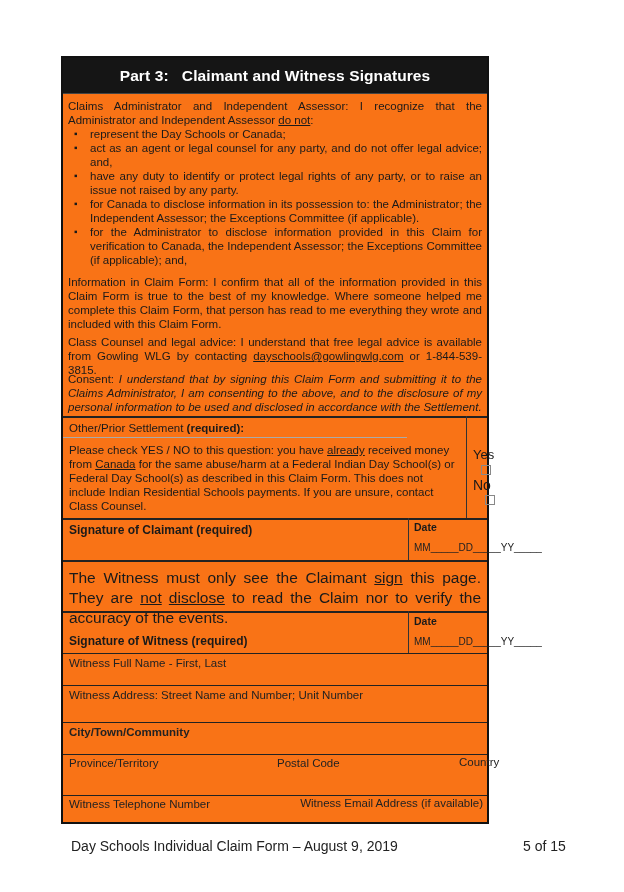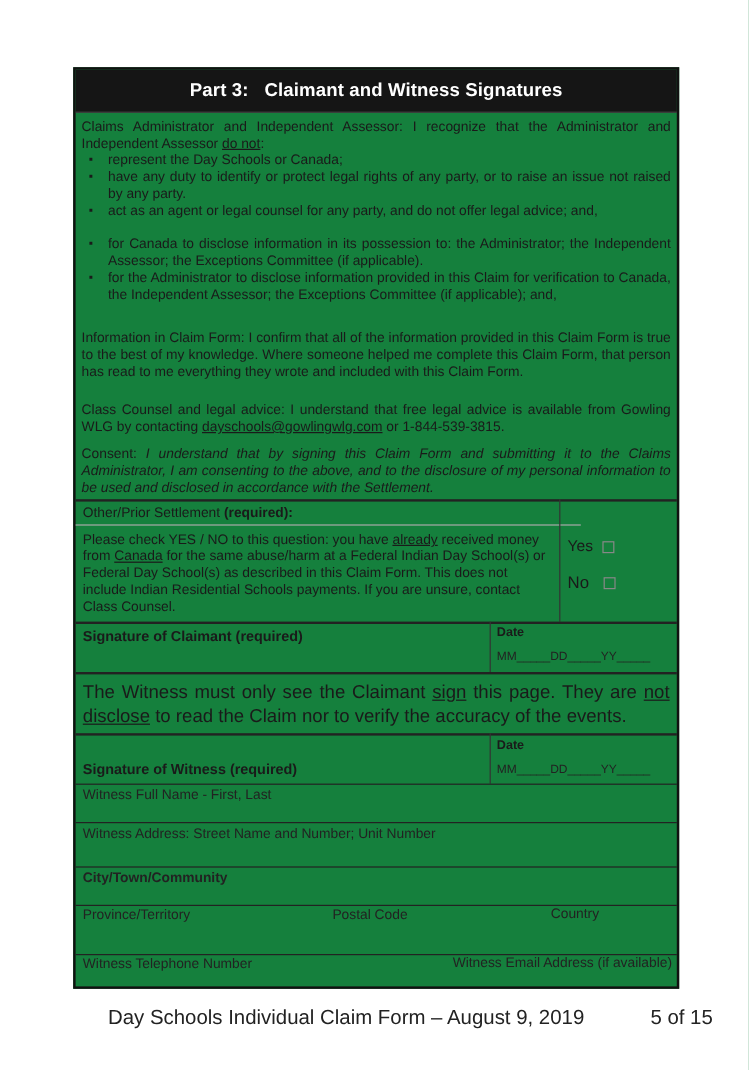--- a/index.html
+++ b/index.html
@@ -1,22 +1,22 @@
 <!DOCTYPE html>
 <html><head>
 <meta charset="utf-8">
 <style>
   html, body { margin: 0; padding: 0; }
   body {
     width: 624px; height: 892px; background: #ffffff; position: relative;
     font-family: "Liberation Sans", sans-serif; color: #1a1a1a; overflow: hidden;
   }
   .form {
-    position: absolute; left: 61px; top: 56px; width: 505px; height: 768px;
-    border: 2px solid #111; box-sizing: border-box; background: #15803d;
+    position: absolute; left: 61px; top: 56px; width: 428px; height: 768px;
+    border: 2px solid #111; box-sizing: border-box; background: #f97316;
   }
   .header {
     height: 35px; background: #151515; color: #fff; text-align: center;
     font-weight: bold; font-size: 15.5px; line-height: 35px; letter-spacing: 0.1px;
     border-bottom: 1px solid #444;
   }
   .sec { padding: 0 5px; font-size: 11.5px; line-height: 14px; text-align: justify; }
   .sec p { margin: 0; }
   .sec ul { margin: 0; padding-left: 18px; list-style: none; }
   .sec li { position: relative; padding-left: 4px; }
@@ -28,38 +28,38 @@
   .s3 { position: absolute; top: 217px; left: 0; right: 0; }
   .s4 { position: absolute; top: 277px; left: 0; right: 0; }
   .s5 { position: absolute; top: 314px; left: 0; right: 0; }
   .hline { position: absolute; left: 0; right: 0; height: 1px; background: #222; }
   .vline { position: absolute; width: 1px; background: #333; }
   .cell-text { position: absolute; font-size: 11.5px; line-height: 14px; }
   .label { position: absolute; font-size: 11.5px; color: #222; }
   .boldlabel { position: absolute; font-size: 12px; font-weight: bold; }
   .checkbox { display: inline-block; width: 8px; height: 8px; border: 1px solid #888; margin-left: 8px; vertical-align: middle; }
   .witness-note { position: absolute; left: 6px; right: 6px; top: 510px; font-size: 15.5px; line-height: 20px; text-align: justify; }
-  .footer { position: absolute; top: 838px; font-size: 17px; color: #222; margin-left: 19px; }
+  .footer { position: absolute; top: 838px; font-size: 14px; color: #222; }
 </style>
 </head>
 <body>
 
 <div class="form">
   <div class="header">
     <span style="white-space:pre;">Part 3:   Claimant and Witness Signatures</span>
   </div>
 
   <div class="sec s1">
     <p>
       <b>Claims Administrator and Independent Assessor:</b><span> I recognize that the Administrator and Independent Assessor </span><b><u>do not</u></b><span>:</span>
     </p>
     <ul>
       <li>represent the Day Schools or Canada;</li>
+      <li>act as an agent or legal counsel for any party, and do not offer legal advice; and,</li>
       <li>have any duty to identify or protect legal rights of any party, or to raise an issue not raised by any party.</li>
-      <li>act as an agent or legal counsel for any party, and do not offer legal advice; and,</li>
     </ul>
   </div>
 
   <div class="sec s2">
     <ul>
       <li>for Canada to disclose information in its possession to: the Administrator; the Independent Assessor; the Exceptions Committee (if applicable).</li>
       <li>for the Administrator to disclose information provided in this Claim for verification to Canada, the Independent Assessor; the Exceptions Committee (if applicable); and,</li>
     </ul>
   </div>
 

